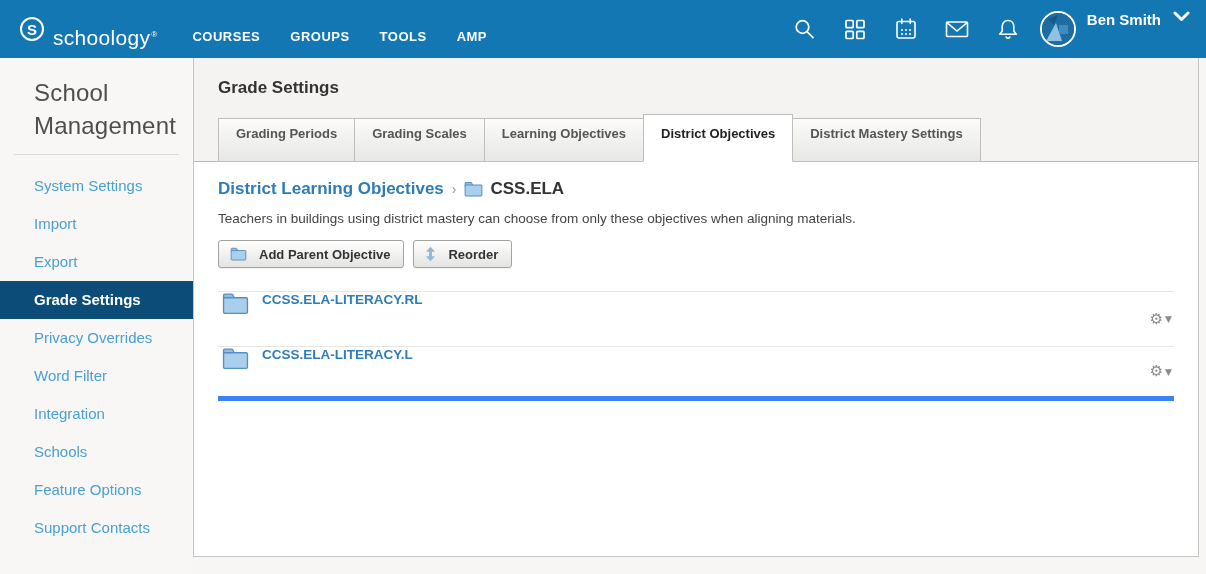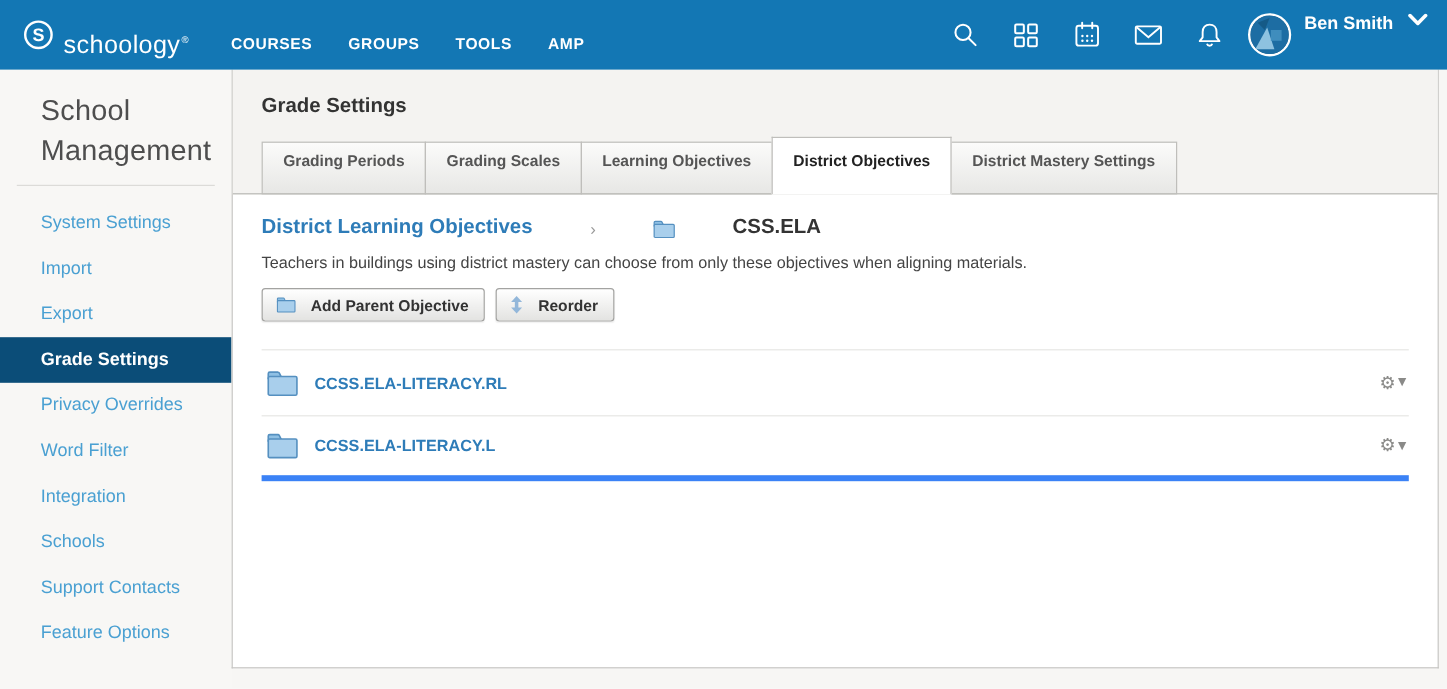--- a/index.html
+++ b/index.html
@@ -65,37 +65,37 @@
     font-size: 13px; font-weight: 700; color: #555; padding: 7px 17px 20px;
     background: linear-gradient(180deg, #fbfbfa, #e7e7e5);
     border: 1px solid #bfbebb; margin-right: -1px; cursor: pointer; white-space: nowrap;
   }
   .tab.active {
     background: #fff; color: #222; padding-top: 11px;
     border-bottom: 1px solid #fff; z-index: 2; position: relative;
   }
 
   .card-content { padding: 17px 24px 0 24px; }
-  .breadcrumb { display: flex; align-items: flex-end; font-size: 17px; font-weight: 700; gap: 40px; }
+  .breadcrumb { display: flex; align-items: center; font-size: 17px; font-weight: 700; }
   .bc-parent { color: #2e7cb8; cursor: pointer; }
   .bc-sep { color: #999; font-size: 14px; font-weight: 400; margin: 0 8px; }
   .bc-folder { margin-right: 7px; display: flex; }
   .bc-current { color: #333; }
   .desc { font-size: 13.5px; color: #444; margin: 12px 0 14px; }
   .btn-row { display: flex; gap: 9px; }
   .btn {
     display: inline-flex; align-items: center; gap: 12px; padding: 5px 13px 5px 11px;
     border: 1px solid #a3a3a1; border-radius: 3px;
     background: linear-gradient(180deg, #ffffff, #e3e3e1);
     font-size: 13px; font-weight: 700; color: #333; cursor: pointer;
     box-shadow: 0 1px 1px rgba(0,0,0,0.06);
   }
   .rows { margin-top: 23px; }
   .obj-row {
-    display: flex; align-items: center; height: 55px;
+    display: flex; height: 55px;
     border-top: 1px solid #e7e6e4; padding: 0 2px;
   }
   .obj-row:last-child { border-bottom: 5px solid #3b82f6; }
   .obj-folder { display: flex; margin-left: 2px; }
   .obj-link { color: #2e7cb8; font-weight: 700; font-size: 13.5px; margin-left: 13px; cursor: pointer; }
   .row-actions { margin-left: auto; display: flex; align-items: center; cursor: pointer; color: #8a8a88; }
   .gear-glyph { font-family: "DejaVu Sans", sans-serif; font-size: 15px; line-height: 1; }
   .caret-glyph { font-family: "DejaVu Sans", sans-serif; font-size: 9px; margin-left: 2px; }
 </style>
 </head>
@@ -175,22 +175,22 @@
   <div class="side-title">School Management</div>
   <div class="side-divider"></div>
   <div class="side-item">System Settings</div>
   <div class="side-item">Import</div>
   <div class="side-item">Export</div>
   <div class="side-item active">Grade Settings</div>
   <div class="side-item">Privacy Overrides</div>
   <div class="side-item">Word Filter</div>
   <div class="side-item">Integration</div>
   <div class="side-item">Schools</div>
+  <div class="side-item">Feature Options</div>
   <div class="side-item">Support Contacts</div>
-  <div class="side-item">Feature Options</div>
 </div>
 
 <div class="card">
   <div class="card-header">
     <div class="page-title">Grade Settings</div>
     <div class="tabs">
       <div class="tab">Grading Periods</div>
       <div class="tab">Grading Scales</div>
       <div class="tab">Learning Objectives</div>
       <div class="tab active">District Objectives</div>

